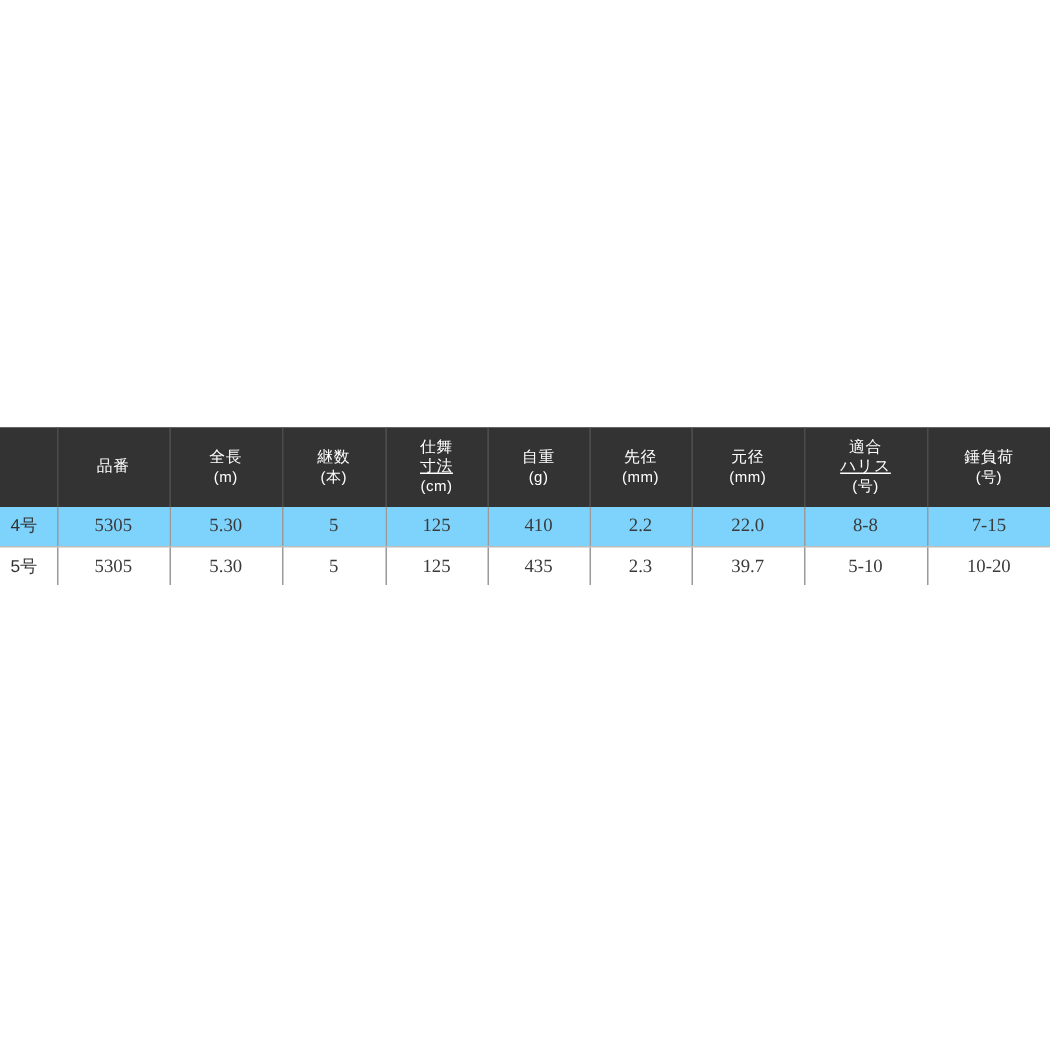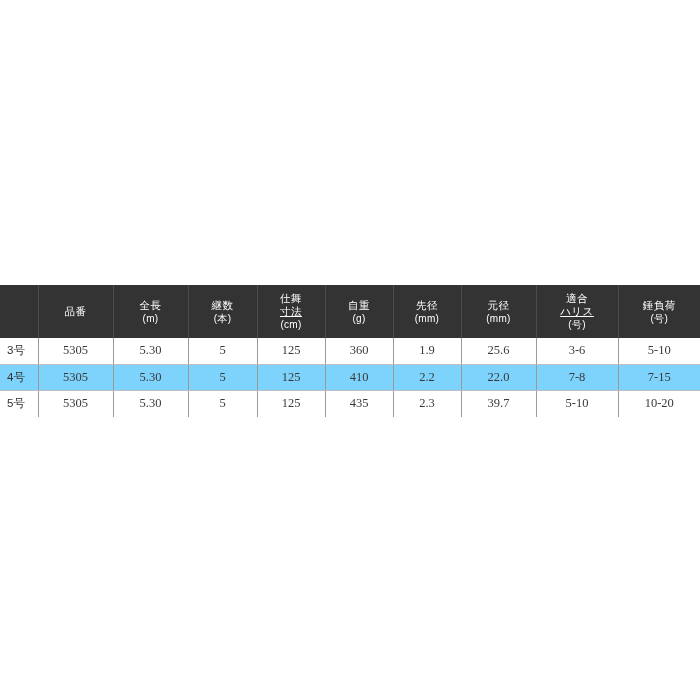--- a/index.html
+++ b/index.html
@@ -169,42 +169,30 @@
             <span class="l2">ハリス</span>
             <span class="unit">(号)</span>
           </th>
           <th>
             <span class="l1">錘負荷</span>
             <span class="unit">(号)</span>
           </th>
         </tr>
       </thead>
       <tbody>
-        <tr class="row-odd">
-          <td class="rowhead">3号</td>
-          <td>5305</td>
-          <td>5.30</td>
-          <td>5</td>
-          <td>125</td>
-          <td>360</td>
-          <td>1.9</td>
-          <td>25.6</td>
-          <td>3-6</td>
-          <td>5-10</td>
-        </tr>
         <tr class="row-even">
           <td class="rowhead">4号</td>
           <td>5305</td>
           <td>5.30</td>
           <td>5</td>
           <td>125</td>
           <td>410</td>
           <td>2.2</td>
           <td>22.0</td>
-          <td>7-8</td>
+          <td>8-8</td>
           <td>7-15</td>
         </tr>
         <tr class="row-odd">
           <td class="rowhead">5号</td>
           <td>5305</td>
           <td>5.30</td>
           <td>5</td>
           <td>125</td>
           <td>435</td>
           <td>2.3</td>

